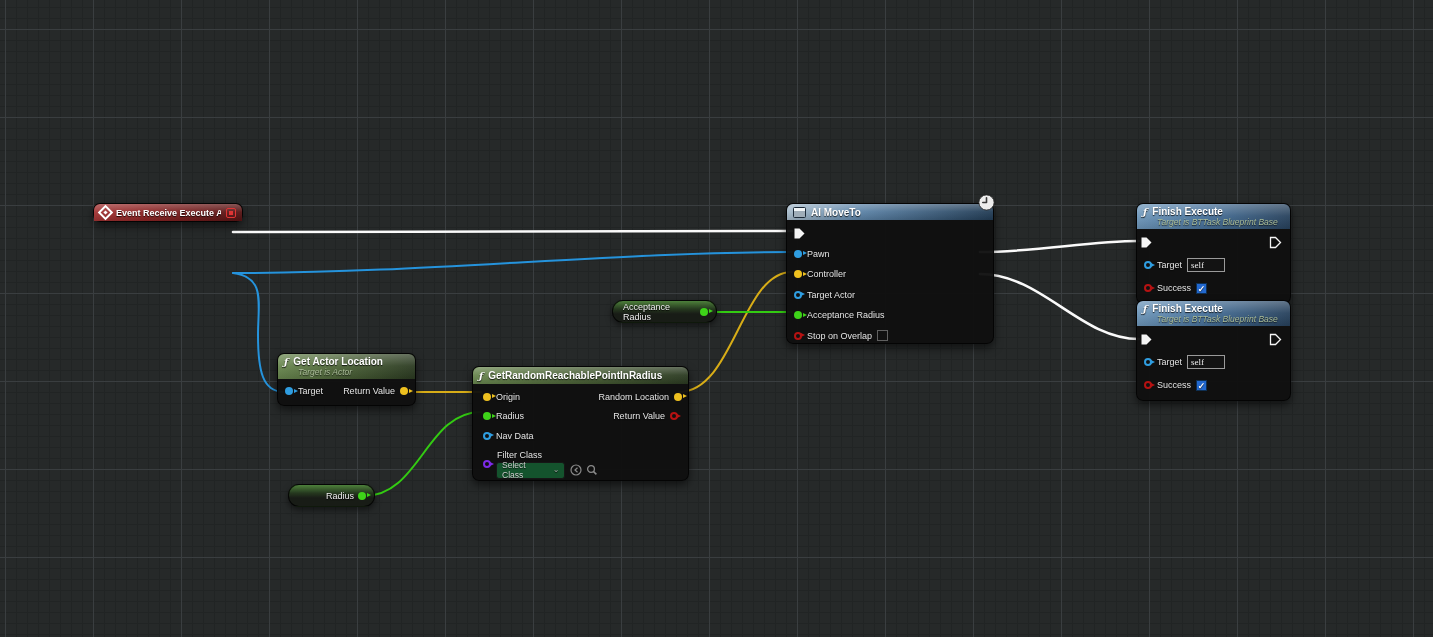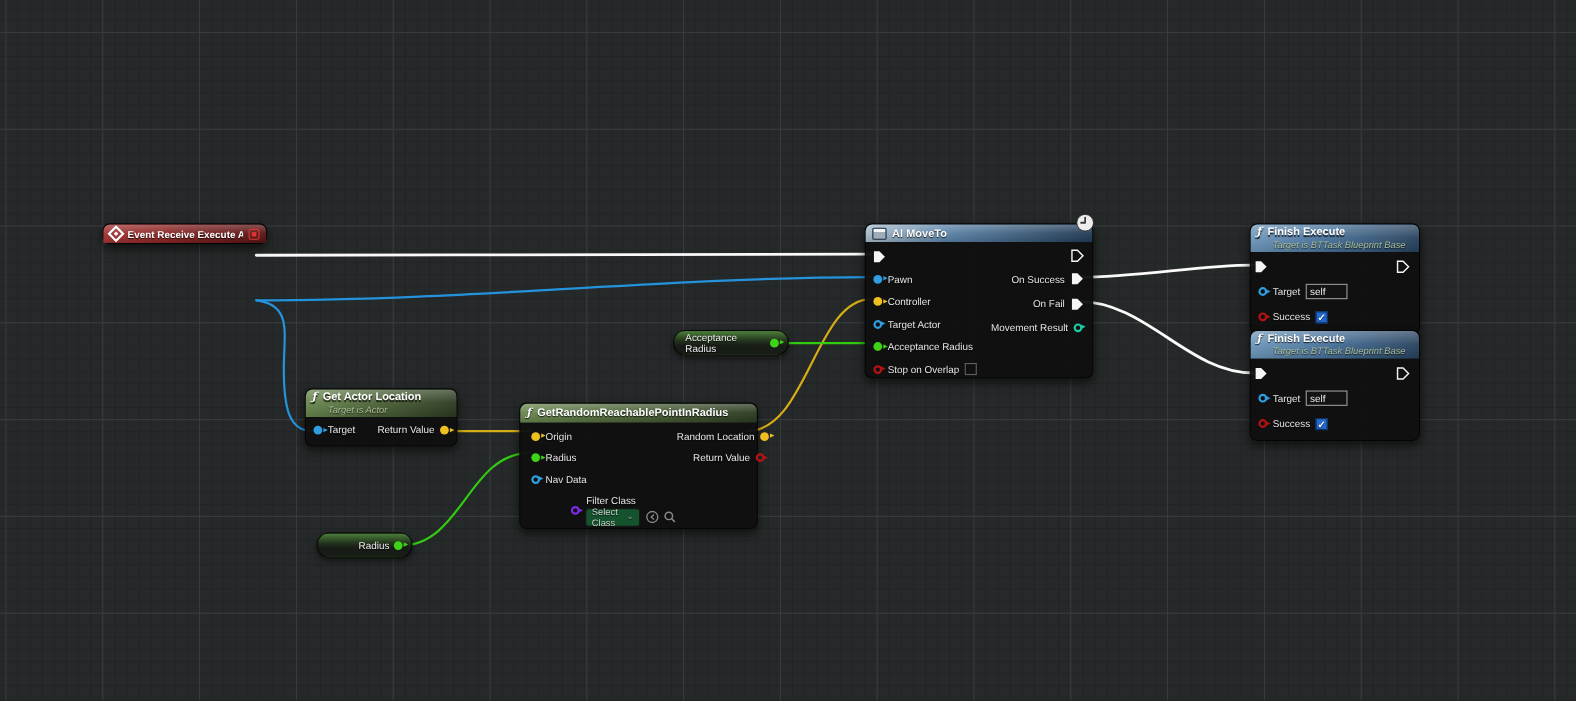--- a/index.html
+++ b/index.html
@@ -79,21 +79,21 @@
     background:linear-gradient(180deg,rgba(120,210,90,0.55) 0,rgba(100,190,70,0.18) 38%,rgba(0,0,0,0) 62%),#181c16;
     border:1px solid rgba(0,0,0,0.8);box-shadow:0 3px 6px rgba(0,0,0,0.5);
     font-size:9px;color:#efefef;text-shadow:0 1px 1px #000;
   }
   .cb{width:11px;height:11px;flex:none;box-sizing:border-box;}
   .cb.unchecked{background:#101010;border:1px solid #606060;}
   .cb.checked{background:var(--c-checkbox_checked,#2268cf);border:1px solid #0e2f52;
     color:#fff;font-size:9px;line-height:10px;text-align:center;font-weight:bold;}
   .cb.checked::after{content:"\2713";}
   .selfbox{width:30px;height:12px;background:#131313;border:1px solid #9a9a9a;color:#eee;
-    font-family:Liberation Sans, sans-serif;font-size:9px;padding:0 3px;}
+    font-family:Liberation Serif, serif;font-size:9px;padding:0 3px;}
   .dropdown{display:inline-flex;align-items:center;gap:8px;background:#14532d;border:1px solid #161616;
     border-radius:3px;height:15px;padding:0 5px;font-size:8.5px;color:#cfcfcf;}
   .dropdown .chev{font-size:8px;color:#9a9a9a;line-height:6px;}
   .subicons{display:inline-flex;align-items:center;gap:4px;margin-left:5px;}
   .subicons svg{display:block;}
 </style>
 </head>
 <body>
 
 <div id="canvas">
@@ -150,21 +150,21 @@
           <span class="plabel">Origin</span>
         </div>
         <div class="prow" style="height:19.5px;padding-left:10px;">
           <span class="pdot filled c-float"></span>
           <span class="plabel">Radius</span>
         </div>
         <div class="prow" style="height:19.5px;padding-left:10px;">
           <span class="pdot hollow c-object"></span>
           <span class="plabel">Nav Data</span>
         </div>
-        <div class="prow" style="padding-left:10px;align-items:center;margin-top:4px;margin-left:36px;">
+        <div class="prow" style="padding-left:10px;align-items:center;margin-top:4px;">
           <span class="pdot hollow c-class"></span>
           <div>
             <div class="plabel" style="margin:0 0 2px 1px;">Filter Class</div>
             <div style="display:flex;align-items:center;">
               <span class="dropdown">
                 <span>Select Class</span>
                 <span class="chev">⌄</span>
               </span>
               <span class="subicons">
                 <svg width="12" height="12" viewBox="0 0 12 12">
@@ -229,43 +229,20 @@
         <div class="prow" style="height:20.5px;padding-left:7px;">
           <span class="pdot filled c-float"></span>
           <span class="plabel">Acceptance Radius</span>
         </div>
         <div class="prow" style="height:20.5px;padding-left:7px;">
           <span class="pdot hollow c-bool"></span>
           <span class="plabel">Stop on Overlap</span>
           <span class="cb unchecked"></span>
         </div>
       </div>
-      <div>
-        <div class="prow out" style="height:19px;padding-right:7px;">
-          <svg class="execpin hollow" width="13" height="13" viewBox="0 0 13 13">
-              <path d="M1.5 1.5 H6.5 L11.5 6.5 L6.5 11.5 H1.5 Z"></path>
-            </svg>
-        </div>
-        <div class="prow out" style="height:23px;padding-right:7px;">
-          <span class="plabel">On Success</span>
-          <svg class="execpin filled" width="13" height="13" viewBox="0 0 13 13">
-              <path d="M1.5 1.5 H6.5 L11.5 6.5 L6.5 11.5 H1.5 Z"></path>
-            </svg>
-        </div>
-        <div class="prow out" style="height:22px;padding-right:7px;">
-          <span class="plabel">On Fail</span>
-          <svg class="execpin filled" width="13" height="13" viewBox="0 0 13 13">
-              <path d="M1.5 1.5 H6.5 L11.5 6.5 L6.5 11.5 H1.5 Z"></path>
-            </svg>
-        </div>
-        <div class="prow out" style="height:21px;padding-right:9px;">
-          <span class="plabel">Movement Result</span>
-          <span class="pdot hollow c-enum"></span>
-        </div>
-      </div>
     </div>
   </div>
   <div class="clockicon" style="left:978px;top:194px;">
     <svg width="17" height="17" viewBox="0 0 17 17">
       <circle cx="8.5" cy="8.5" r="7.6" fill="#ededed" stroke="#2a2a2a" stroke-width="0.8"></circle>
       <path d="M8.5 8.5 V3.8 M8.5 8.5 H4.8" stroke="#3a3a3a" stroke-width="1.6" stroke-linecap="round"></path>
     </svg>
   </div>
 
   <div class="node" id="n-fin1" style="left:1136px;top:203px;width:153px;">

